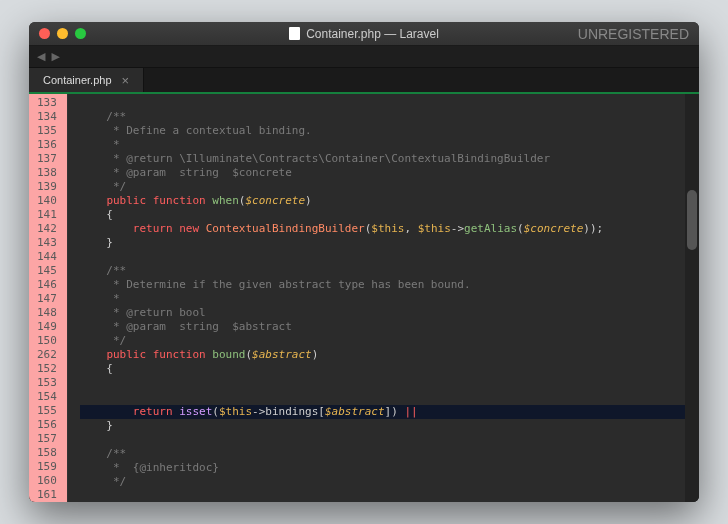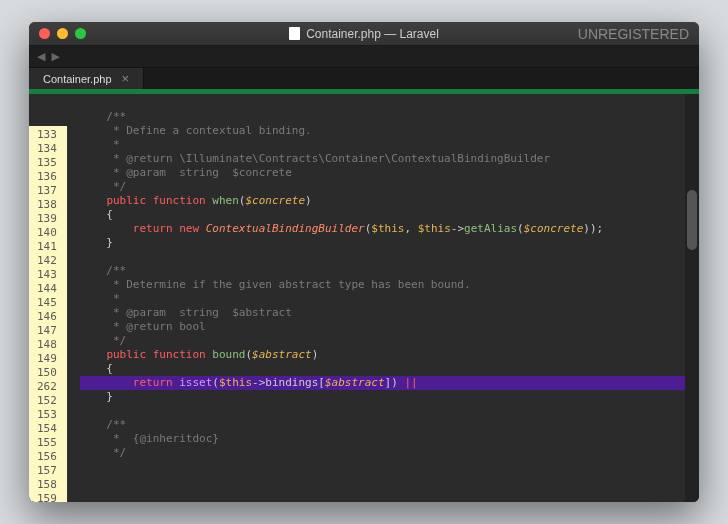--- a/index.html
+++ b/index.html
@@ -7,35 +7,35 @@
 .window { width: 670px; height: 480px; background: #2b2b2b; border-radius: 6px; box-shadow: 0 15px 40px rgba(0,0,0,0.5); overflow: hidden; display: flex; flex-direction: column; }
 .titlebar { height: 24px; background: linear-gradient(#3f3f3f,#323232); display: flex; align-items: center; padding: 0 10px; position: relative; border-bottom: 1px solid #1a1a1a; }
 .traffic { display: flex; gap: 7px; }
 .dot { width: 11px; height: 11px; border-radius: 50%; }
 .dot.red { background: #ff5f57; } .dot.yellow { background: #febc2e; } .dot.green { background: #28c840; }
 .title { position: absolute; left: 0; right: 0; font-size: 12px; color: #ccc; display: flex; align-items: center; justify-content: center; gap: 6px; pointer-events: none; }
 .file-icon { width: 11px; height: 13px; background: #fff; border-radius: 1px; position: relative; }
 .unreg { position: absolute; right: 10px; font-size: 14px; color: #888; }
 .toolbar { height: 22px; background: #1e1e1e; display: flex; align-items: center; padding: 0 8px; gap: 6px; border-bottom: 1px solid #111; }
 .arrow { color: #666; font-size: 11px; }
-.tabbar { height: 26px; background: #1a1a1a; display: flex; border-bottom: 5px solid #15803d; }
+.tabbar { height: 26px; background: #1a1a1a; display: flex; border-bottom: 2px solid #15803d; }
 .tab { background: #2b2b2b; padding: 0 14px; display: flex; align-items: center; gap: 10px; font-size: 11px; color: #ddd; border-right: 1px solid #111; }
 .tab-close { color: #888; font-size: 13px; cursor: pointer; }
 .editor { flex: 1; display: flex; background: #2b2b2b; overflow: hidden; font-family: 'Menlo','Consolas',monospace; font-size: 11px; }
-.gutter { background: #fef9c3; padding: 2px 10px 2px 8px; color: #5a5a5a; text-align: right; user-select: none; border-right: 1px solid #333; margin-top: 32px; }
+.gutter { background: #fca5a5; padding: 2px 10px 2px 8px; color: #5a5a5a; text-align: right; user-select: none; border-right: 1px solid #333; }
 .gutter div { height: 14px; line-height: 14px; }
 .code { flex: 1; padding: 2px 0 2px 12px; color: #cecece; overflow: hidden; }
 .line { height: 14px; line-height: 14px; white-space: pre; }
-.line.hl { background: #4c1d95; }
+.line.hl { background: #0f172a; margin-top: 29px; }
 .c-comment { color: #7a7a7a; }
 .c-keyword { color: #ff5e5e; }
 .c-func { color: #8ec07c; }
 .c-var { color: #e6b450; font-style: italic; }
 .c-new { color: #ff5e5e; }
-.c-class { color: #ff8a65; font-style: italic; }
+.c-class { color: #ff8a65; }
 .c-builtin { color: #d49bff; }
 .c-this { color: #e6b450; }
 .c-punc { color: #cecece; }
 .c-op { color: #ff5e5e; }
 .scrollbar { width: 14px; background: #222; position: relative; }
 .thumb { position: absolute; top: 96px; left: 2px; right: 2px; height: 60px; background: #555; border-radius: 5px; }
 </style>
 </head>
 <body>
 
@@ -106,22 +106,22 @@
         <div class="line"><span class="c-comment">     * @param  string  $concrete</span></div>
         <div class="line"><span class="c-comment">     */</span></div>
         <div class="line"><span>    </span><span class="c-keyword">public</span><span> </span><span class="c-keyword">function</span><span> </span><span class="c-func">when</span><span class="c-punc">(</span><span class="c-var">$concrete</span><span class="c-punc">)</span></div>
         <div class="line"><span class="c-punc">    {</span></div>
         <div class="line"><span>        </span><span class="c-keyword">return</span><span> </span><span class="c-new">new</span><span> </span><span class="c-class">ContextualBindingBuilder</span><span class="c-punc">(</span><span class="c-this">$this</span><span class="c-punc">, </span><span class="c-this">$this</span><span class="c-punc">-&gt;</span><span class="c-func">getAlias</span><span class="c-punc">(</span><span class="c-var">$concrete</span><span class="c-punc">));</span></div>
         <div class="line"><span class="c-punc">    }</span></div>
         <div class="line"><span></span></div>
         <div class="line"><span class="c-comment">    /**</span></div>
         <div class="line"><span class="c-comment">     * Determine if the given abstract type has been bound.</span></div>
         <div class="line"><span class="c-comment">     *</span></div>
+        <div class="line"><span class="c-comment">     * @return bool</span></div>
         <div class="line"><span class="c-comment">     * @param  string  $abstract</span></div>
-        <div class="line"><span class="c-comment">     * @return bool</span></div>
         <div class="line"><span class="c-comment">     */</span></div>
         <div class="line"><span>    </span><span class="c-keyword">public</span><span> </span><span class="c-keyword">function</span><span> </span><span class="c-func">bound</span><span class="c-punc">(</span><span class="c-var">$abstract</span><span class="c-punc">)</span></div>
         <div class="line"><span class="c-punc">    {</span></div>
         <div class="line hl"><span>        </span><span class="c-keyword">return</span><span> </span><span class="c-builtin">isset</span><span class="c-punc">(</span><span class="c-this">$this</span><span class="c-punc">-&gt;</span><span class="c-punc">bindings[</span><span class="c-var">$abstract</span><span class="c-punc">]) </span><span class="c-op">||</span></div>
         <div class="line"><span class="c-punc">    }</span></div>
         <div class="line"><span></span></div>
         <div class="line"><span class="c-comment">    /**</span></div>
         <div class="line"><span class="c-comment">     *  {@inheritdoc}</span></div>
         <div class="line"><span class="c-comment">     */</span></div>
       </div>

